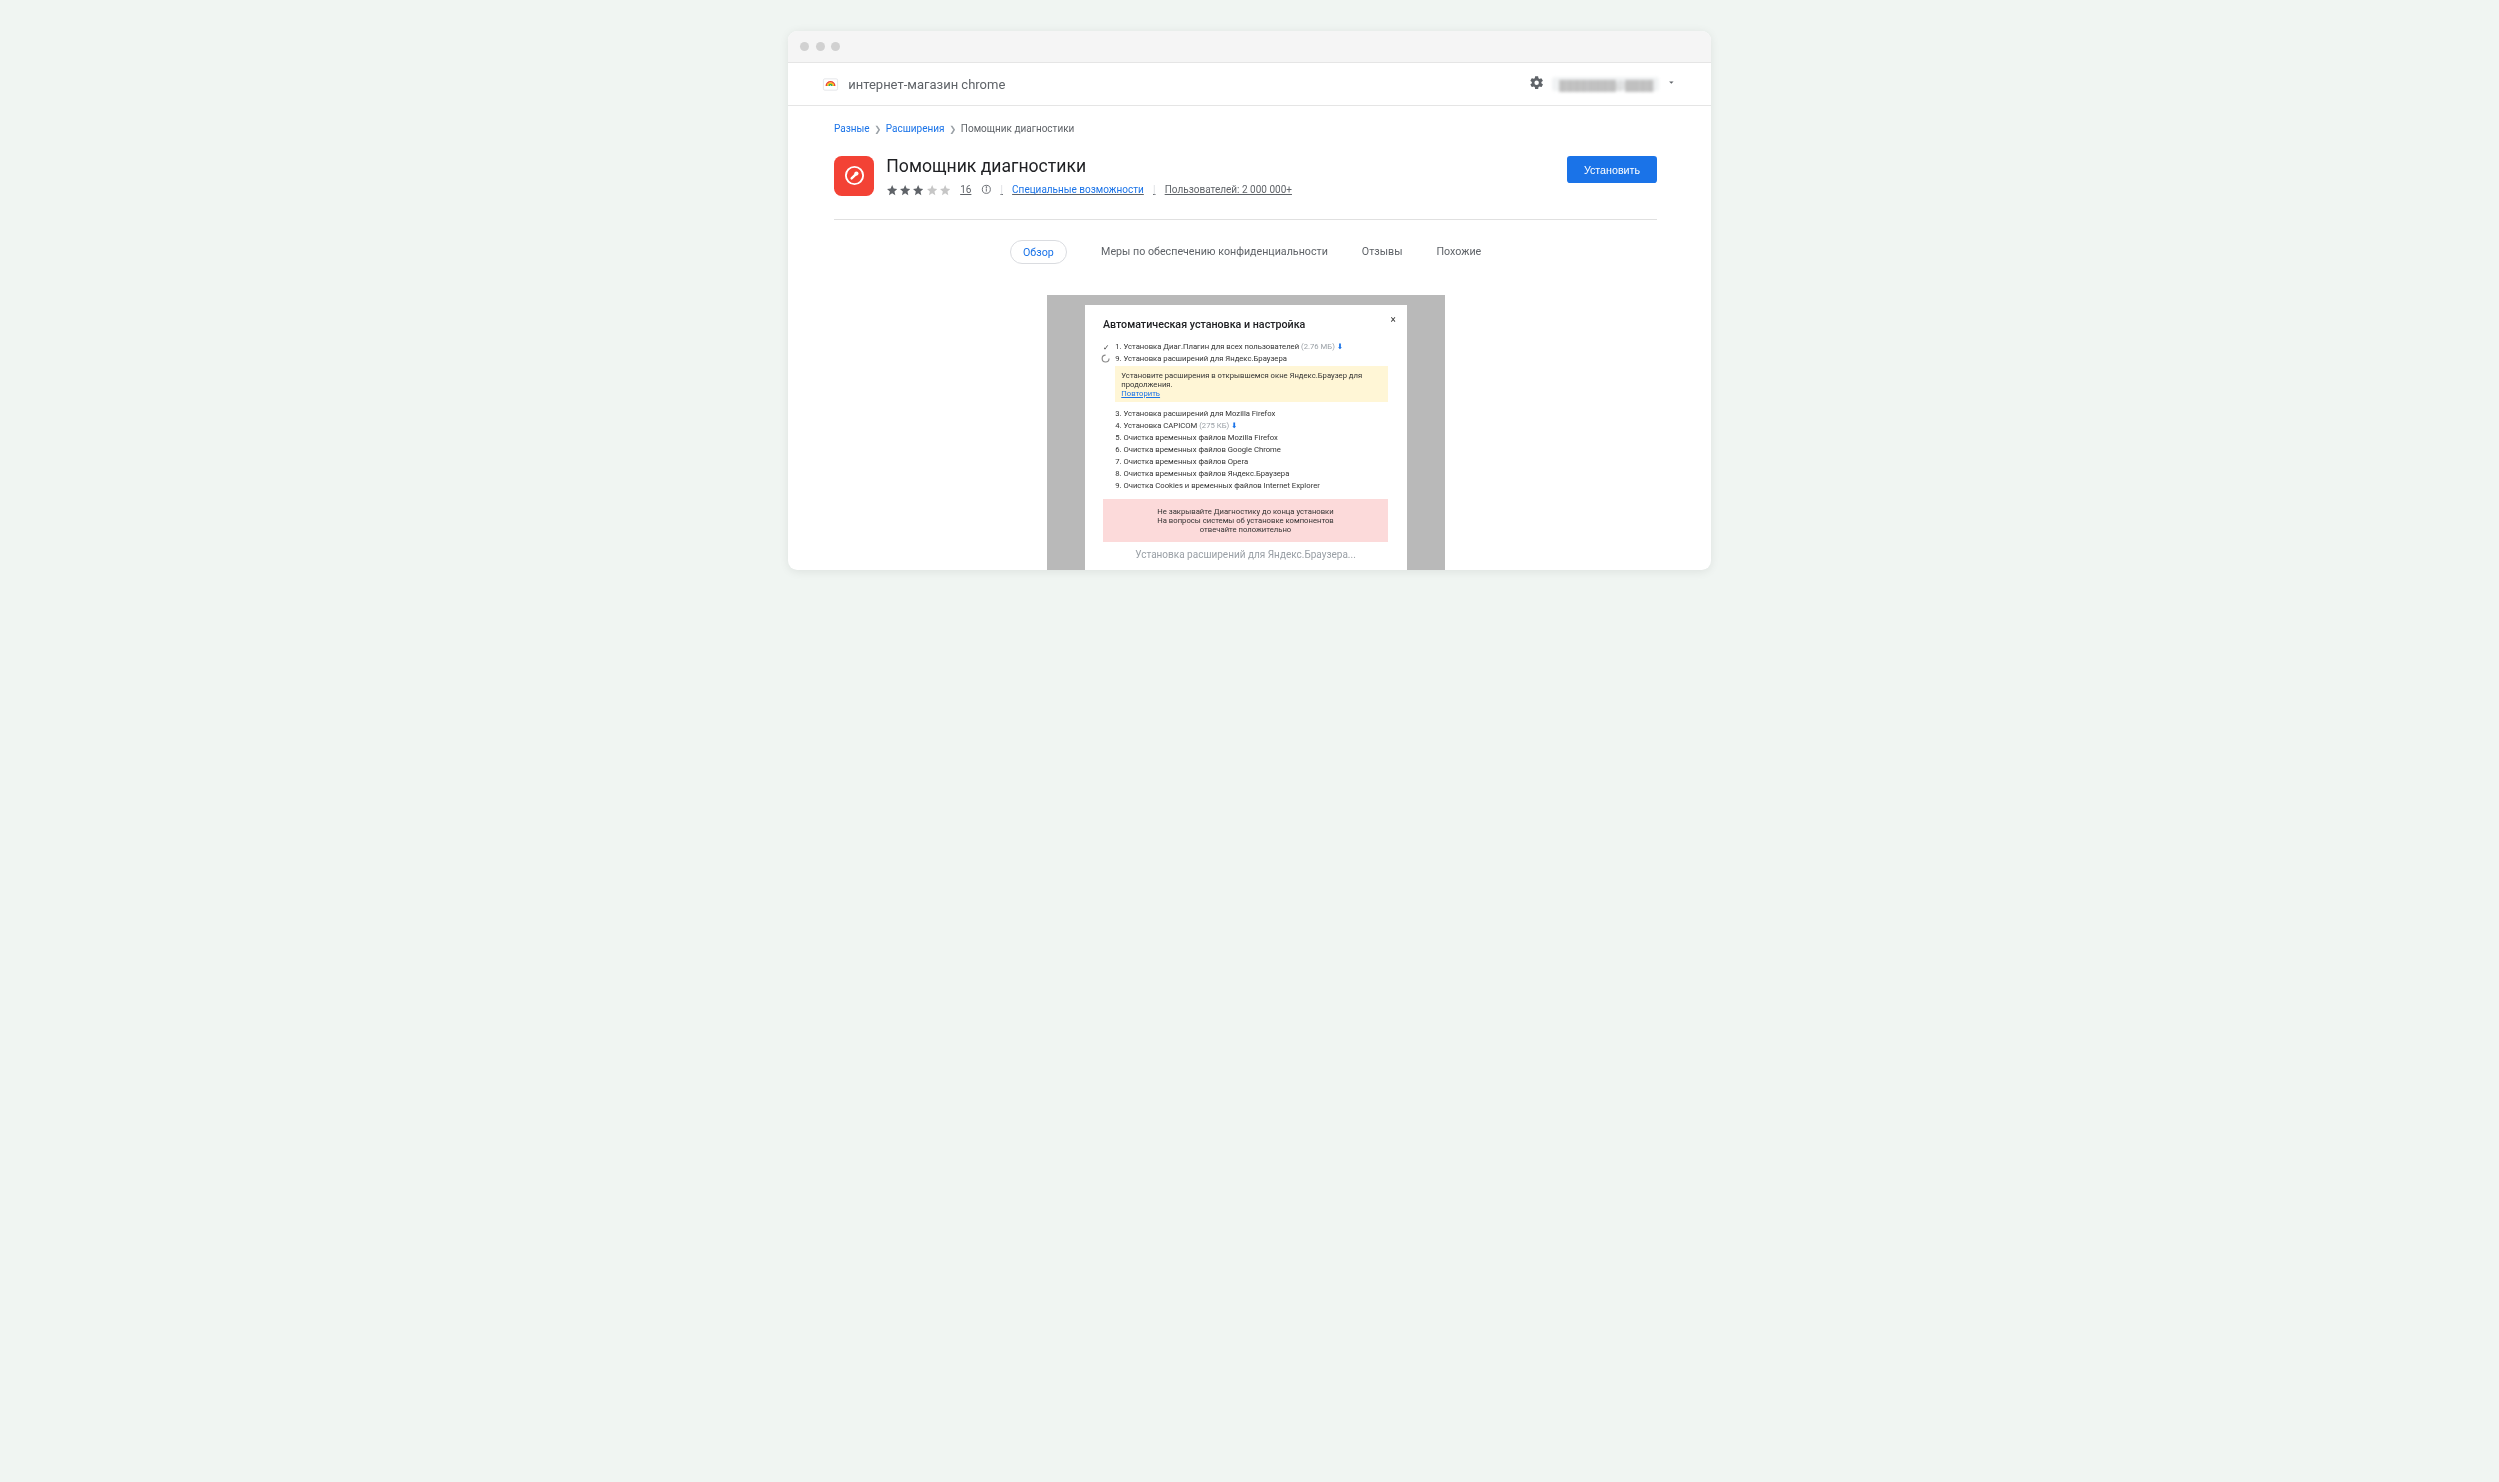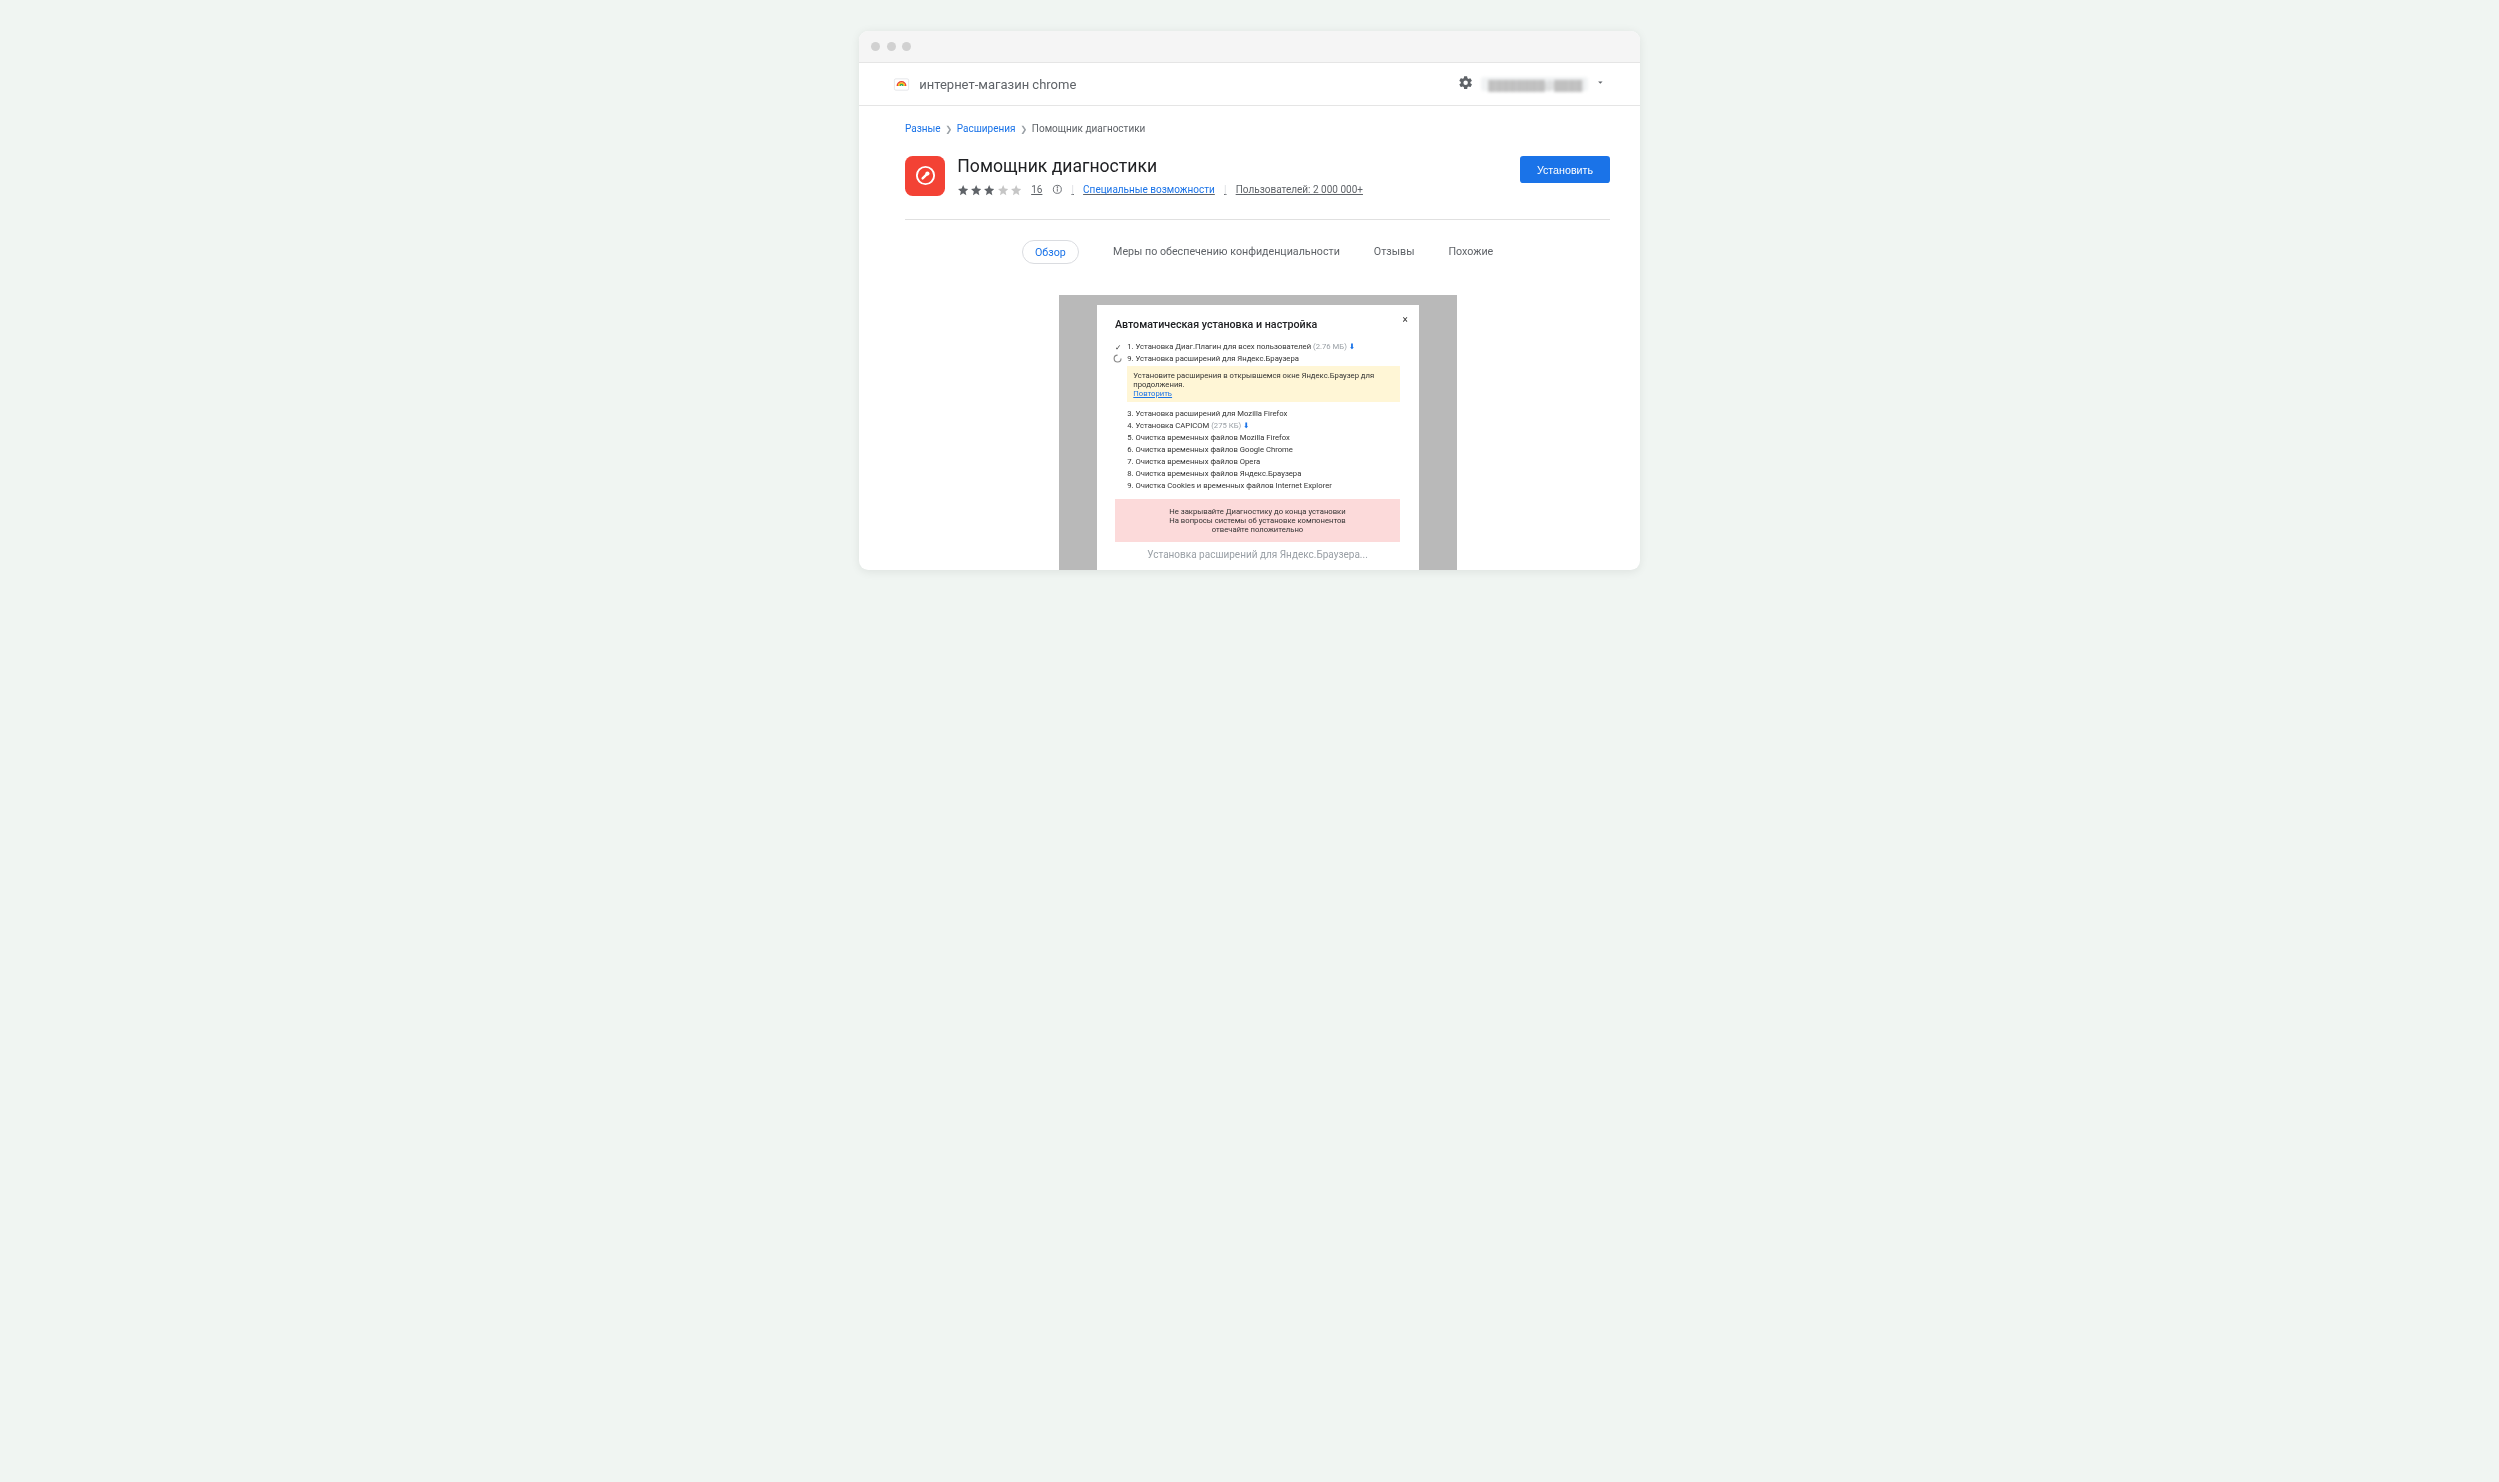--- a/index.html
+++ b/index.html
@@ -6,21 +6,21 @@
   body {
     font-family: -apple-system, BlinkMacSystemFont, "Segoe UI", Roboto, Arial, sans-serif;
     background: #f0f5f2;
     padding: 31px;
     display: flex;
     justify-content: center;
     align-items: flex-start;
     min-height: 100vh;
   }
   .browser-window {
-    width: 781px;
+    width: 923px;
     background: #fff;
     border-radius: 9.2px;
     box-shadow: 0 1.5px 9.2px rgba(0,0,0,0.08);
     overflow: hidden;
   }
   .titlebar {
     background: #f5f5f5;
     padding: 10.7px 12.3px;
     display: flex;
     align-items: center;
@@ -55,21 +55,21 @@
   .gear-icon { width: 15.3px; height: 15.3px; color:#5f6368; }
   .user-chip {
     background: #f1f3f4; color:#c0c0c0;
     padding: 3.1px 7.7px; border-radius: 3.1px;
     font-size: 10px;
     filter: blur(1.5px);
     width: 107px; height:13.8px;
   }
   .chev { color:#5f6368; }
   .content {
-    padding: 17px 30px 0 46px;
+    padding: 17px 54px 0 46px;
   }
   .breadcrumb {
     font-size: 10px;
     color: #5f6368;
     display: flex; align-items: center; gap: 4.6px;
     margin-bottom: 21.4px;
   }
   .breadcrumb a { color: #1a73e8; text-decoration: none; }
   .bc-sep { color:#9aa0a6; font-size:8.4px; }
   .ext-row {

